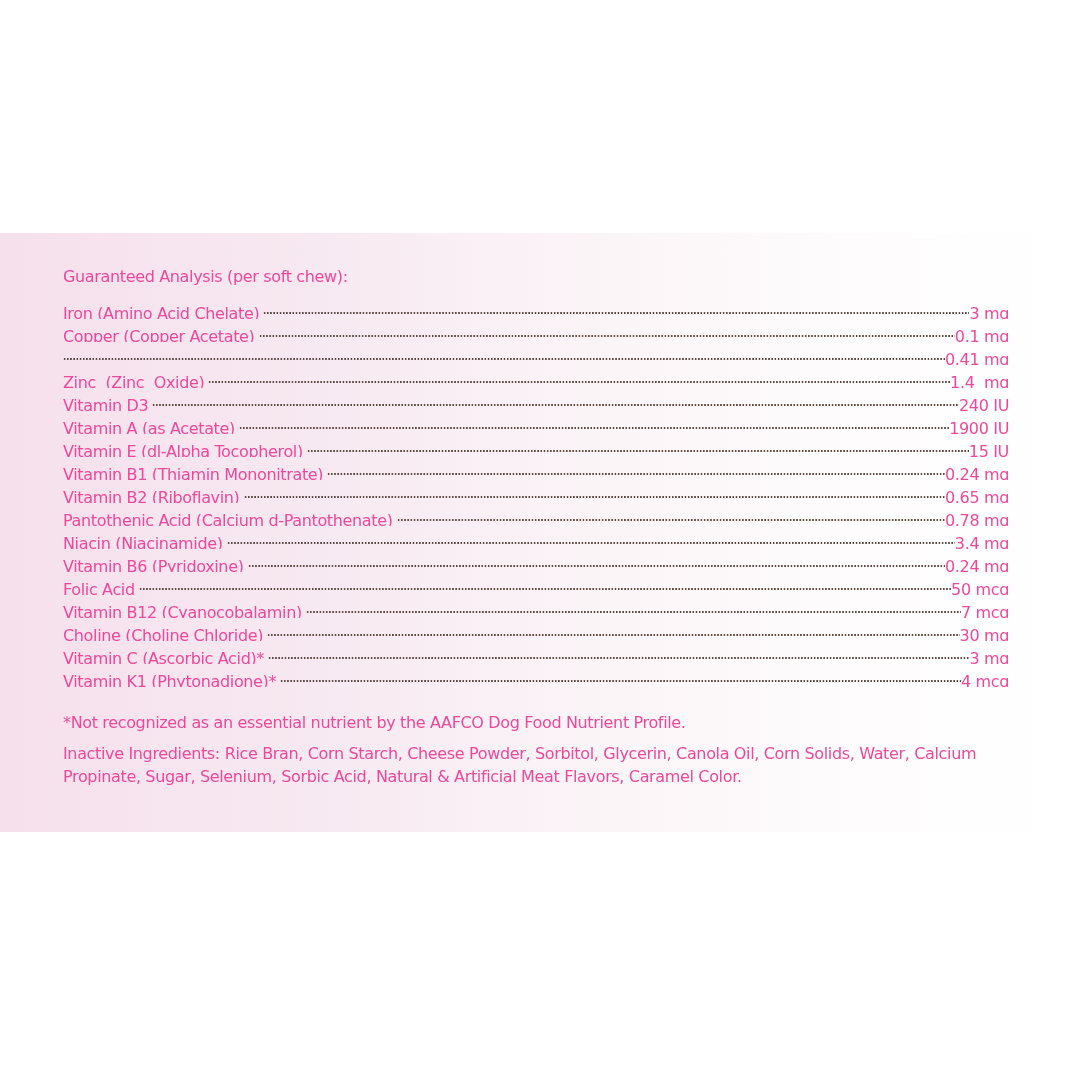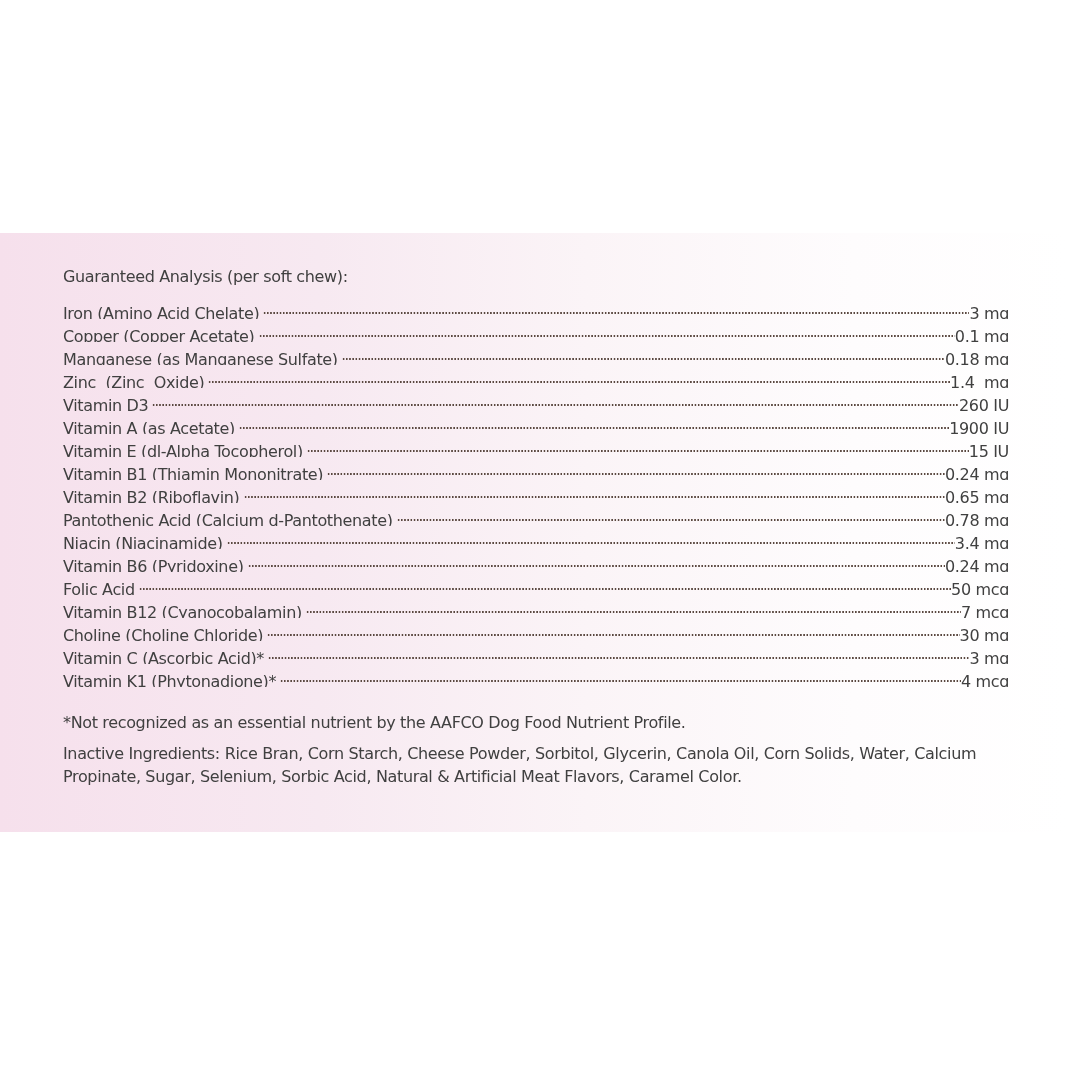--- a/index.html
+++ b/index.html
@@ -17,21 +17,21 @@
       width: 1066px;
       height: 599px;
       background: linear-gradient(90deg, #f6e0ec 0%, #f7e9f1 30%, #fbf4f7 55%, #fefcfd 80%, #ffffff 100%);
     }
     .content {
       position: absolute;
       left: 63px;
       top: 265px;
       width: 946px;
       font-family: "DejaVu Sans", sans-serif;
-      color: #404040;
+      color: #ec4899;
       font-size: 16px;
       letter-spacing: -0.35px;
     }
     .heading {
       height: 23px;
       line-height: 23px;
       margin-bottom: 8px;
     }
     .rows {
       display: flex;
@@ -93,33 +93,32 @@
       <span class="label">Iron (Amino Acid Chelate)</span>
       <span class="dots"></span>
       <span class="value">3 mg</span>
     </div>
     <div class="row">
       <span class="label">Copper (Copper Acetate)</span>
       <span class="dots"></span>
       <span class="value">0.1 mg</span>
     </div>
     <div class="row">
-      <span class="label">Manganese (as Manganese Sulfate)</span>
       <span class="dots"></span>
-      <span class="value">0.18 mg</span>
+      <span class="value">0.41 mg</span>
     </div>
     <div class="row">
       <span class="label" style="white-space:pre">Zinc  (Zinc  Oxide)</span>
       <span class="dots"></span>
       <span class="value" style="white-space:pre">1.4  mg</span>
     </div>
     <div class="row">
       <span class="label">Vitamin D3</span>
       <span class="dots"></span>
-      <span class="value">260 IU</span>
+      <span class="value">240 IU</span>
     </div>
     <div class="row">
       <span class="label">Vitamin A (as Acetate)</span>
       <span class="dots"></span>
       <span class="value">1900 IU</span>
     </div>
     <div class="row">
       <span class="label">Vitamin E (dl-Alpha Tocopherol)</span>
       <span class="dots"></span>
       <span class="value">15 IU</span>

